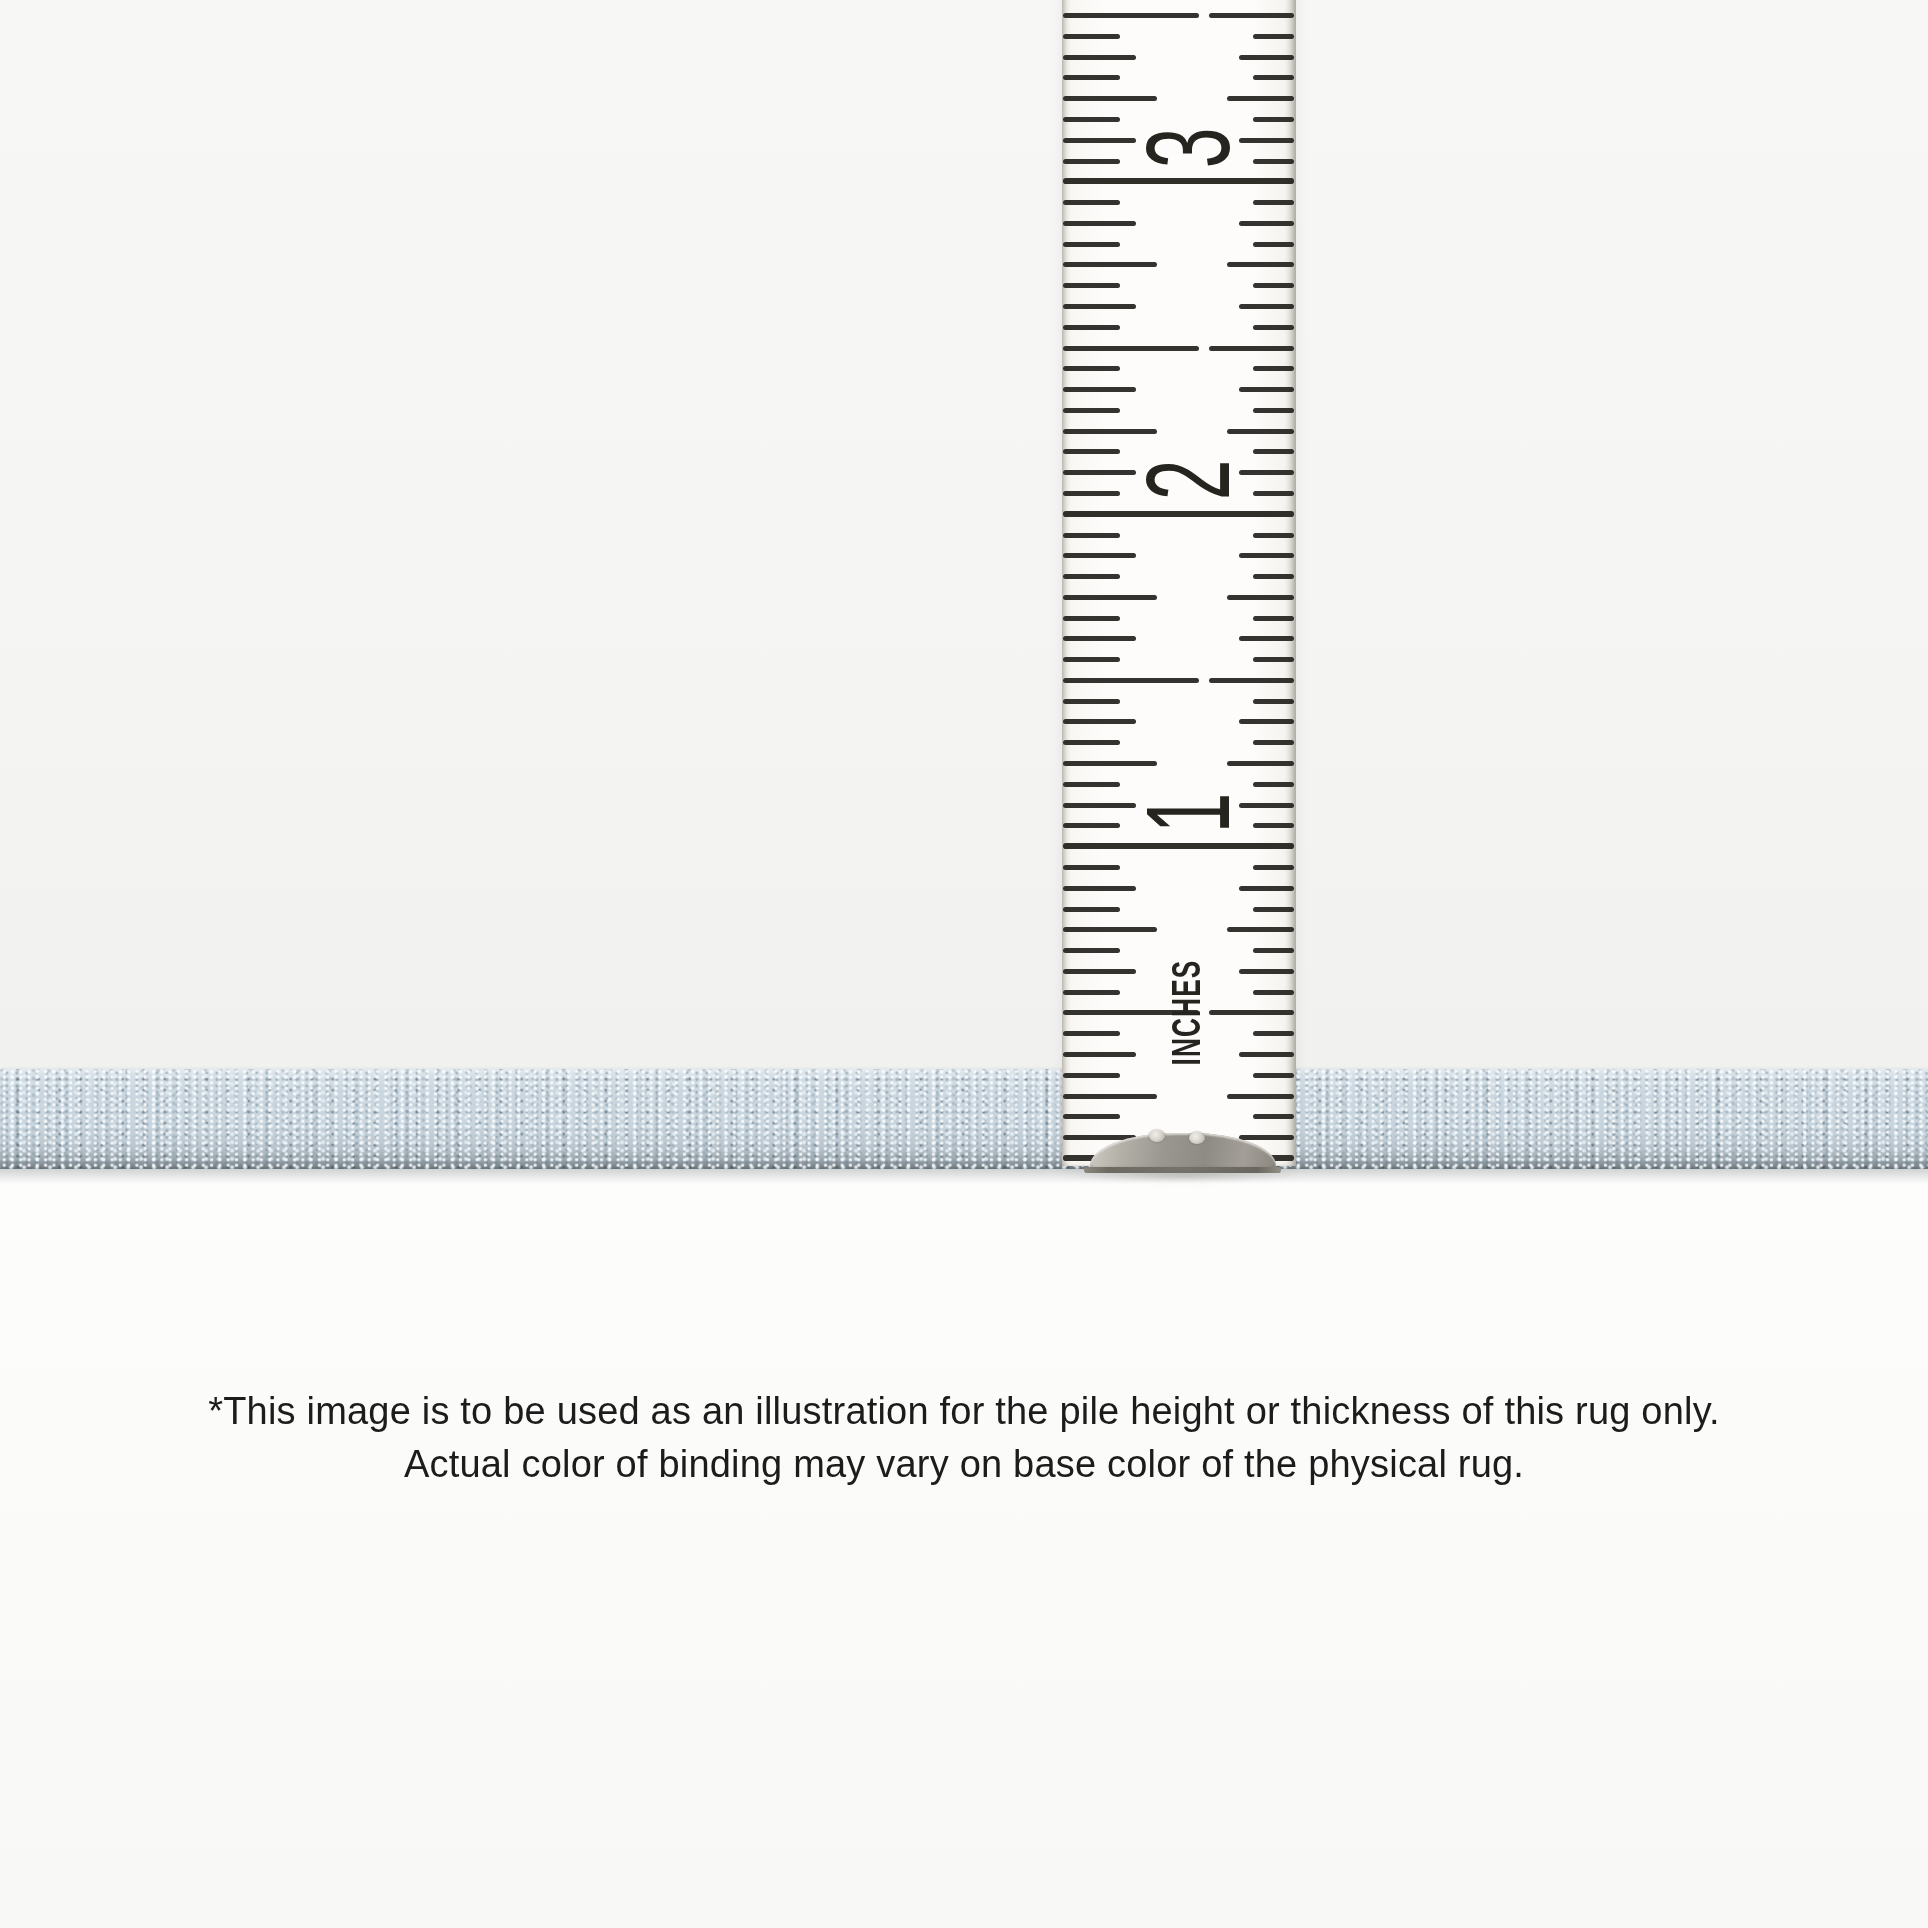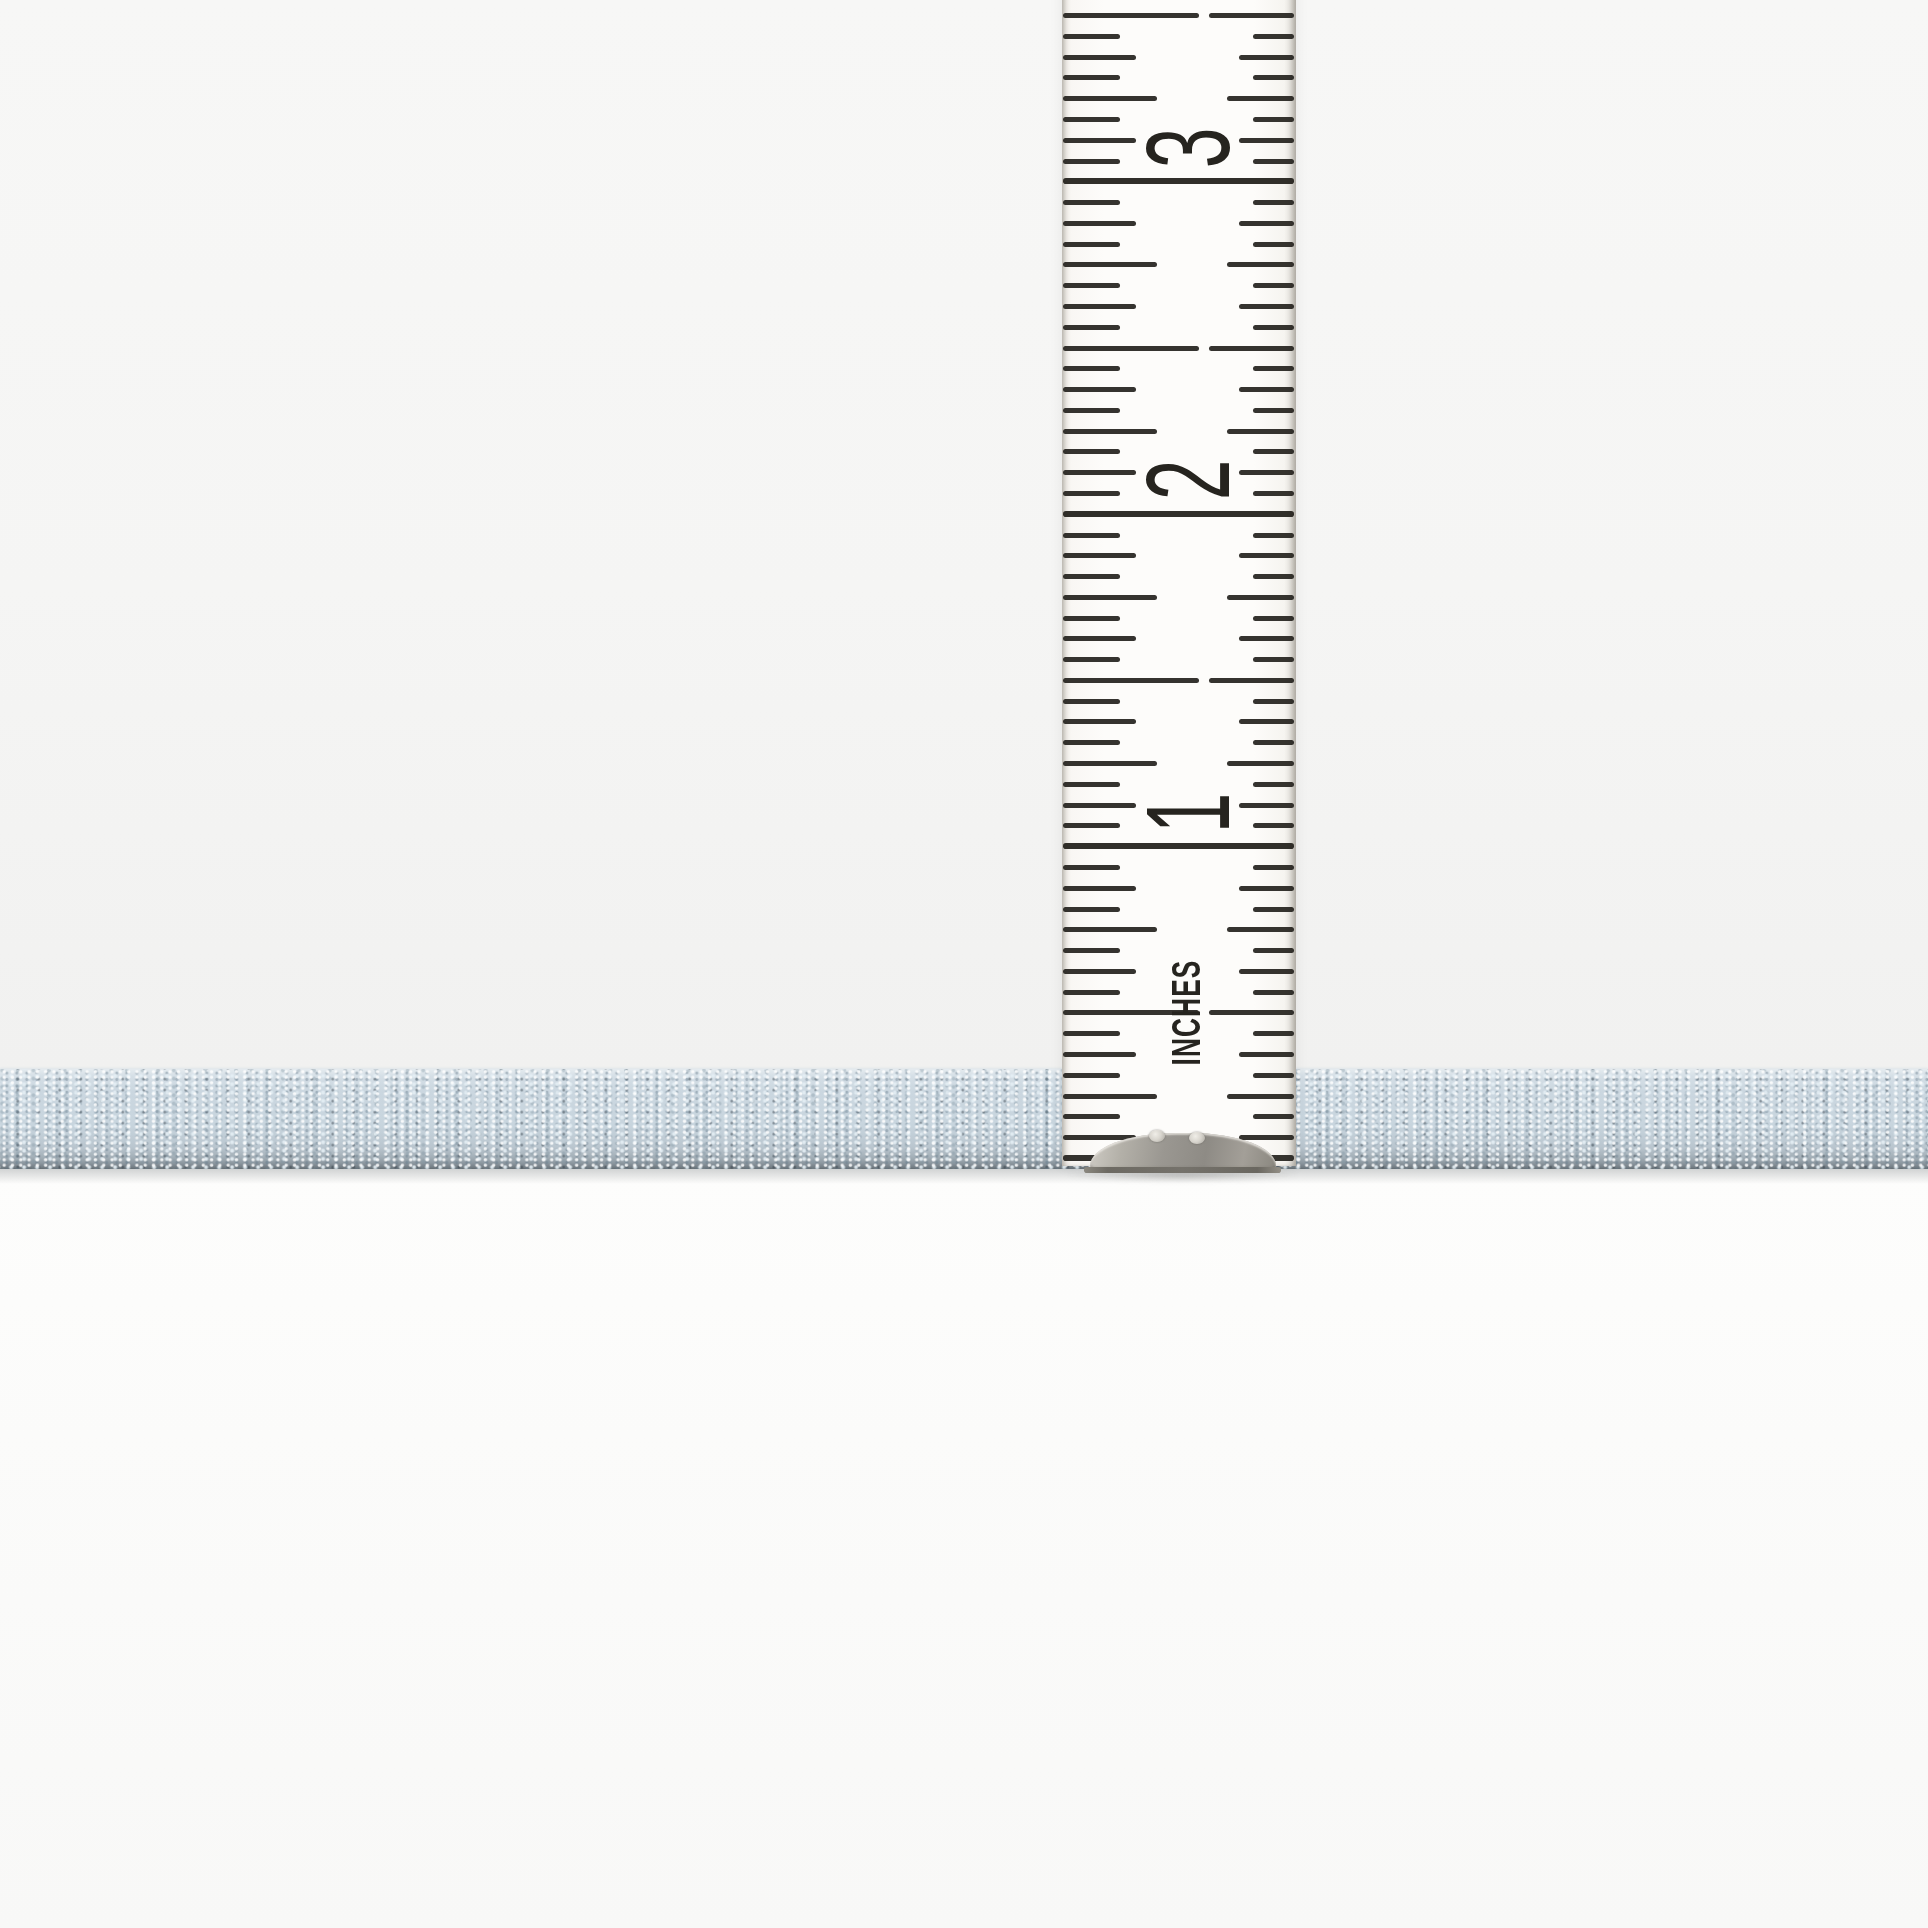--- a/index.html
+++ b/index.html
@@ -239,16 +239,18 @@
 
   <div class="clip-shadow"></div>
   <div class="clip">
     <div class="clip-dome"></div>
     <div class="clip-base"></div>
   </div>
   <div class="rivet r1"></div>
   <div class="rivet r2"></div>
 
   <div class="caption">
+    <div>*This image is to be used as an illustration for the pile height or thickness of this rug only.</div>
+    <div>Actual color of binding may vary on base color of the physical rug.</div>
   </div>
 
 </div>
 
 
 </body></html>

